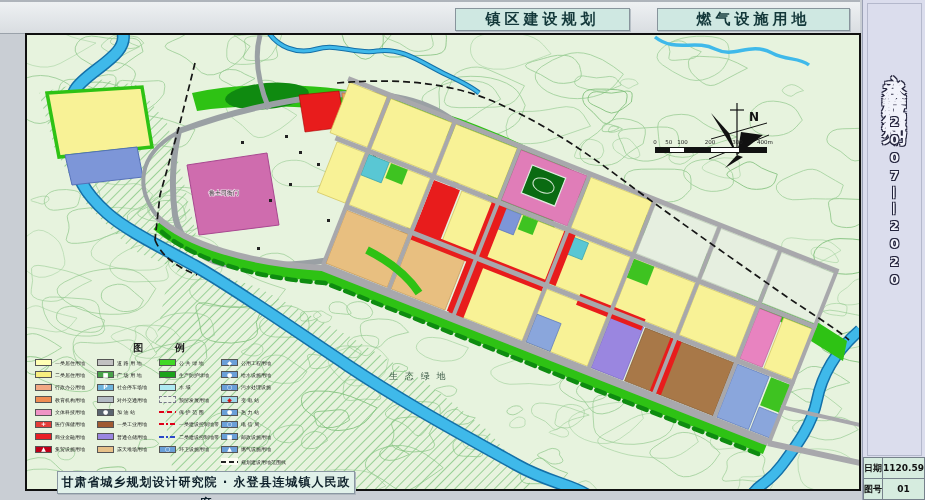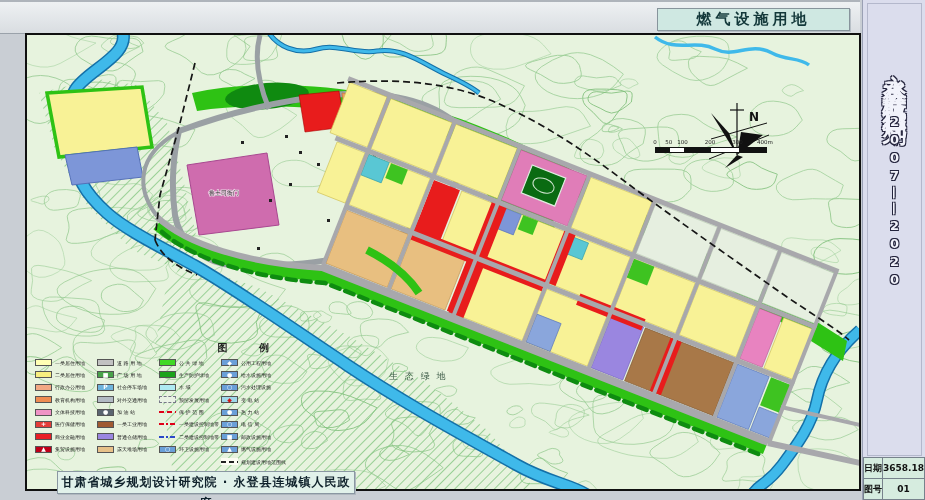--- a/index.html
+++ b/index.html
@@ -27,21 +27,21 @@
   .map-sheet{
     position:absolute;left:25px;top:33px;width:832px;height:454px;
     background:#e7f3de;border:2px solid #101010;box-sizing:content-box;
   }
   .map-sheet svg{position:absolute;left:0;top:0;}
   
   .legend{
     position:absolute;left:8px;top:306px;width:248px;z-index:5;
   }
   .legend-title{
-    text-align:right;font-size:10px;font-weight:bold;color:#222;
+    text-align:center;font-size:10px;font-weight:bold;color:#222;
     letter-spacing:14px;margin-bottom:4px;text-indent:14px;
   }
   .legend-cols{display:flex;gap:2px;}
   .lg-col{width:62px;}
   .lg-row{display:flex;align-items:center;margin-bottom:5.4px;height:7px;}
   .lg-sw{
     position:relative;width:17px;height:7px;flex:none;margin-right:3px;
     border:0.5px solid #555;display:flex;align-items:center;justify-content:center;
     box-sizing:border-box;
   }
@@ -98,20 +98,21 @@
     position:absolute;left:57px;top:471px;width:296px;height:21px;line-height:21px;
     background:#e1f1ea;border:1px solid #8a97a2;box-shadow:1px 1px 0 #b0b8bf;
     text-align:center;font-size:12px;font-weight:bold;color:#10222c;letter-spacing:1px;
     z-index:6;
   }
 </style>
 </head>
 <body>
 
 <div class="header-strip">
+  <div class="title-box" id="title-box-1">镇区建设规划</div>
   <div class="title-box" id="title-box-2">燃气设施用地</div>
 </div>
 
 <div class="map-sheet">
   <svg width="832" height="454" viewBox="0 0 832 454">
     <defs>
       <pattern id="hatch" width="7" height="7" patternTransform="rotate(45)" patternUnits="userSpaceOnUse">
         <line x1="0" y1="0" x2="0" y2="7" stroke="#86c783" stroke-width="1.8"></line>
       </pattern>
     </defs>
@@ -613,21 +614,21 @@
   <div class="inner">
     <div class="sb-title">永登县连城镇总体规划</div>
     <div class="sb-years">
       <span>2007</span><span class="sb-dash">——</span><span>2020</span>
     </div>
   </div>
   <table class="info-table">
     <tbody>
         <tr>
       <td class="lbl">日期</td>
-      <td>3658.18</td>
+      <td>1120.59</td>
     </tr>
     <tr>
       <td class="lbl">图号</td>
       <td>01</td>
     </tr>
   </tbody>
     </table>
 </div>
 
 <div class="org-box">甘肃省城乡规划设计研究院 · 永登县连城镇人民政府</div>

